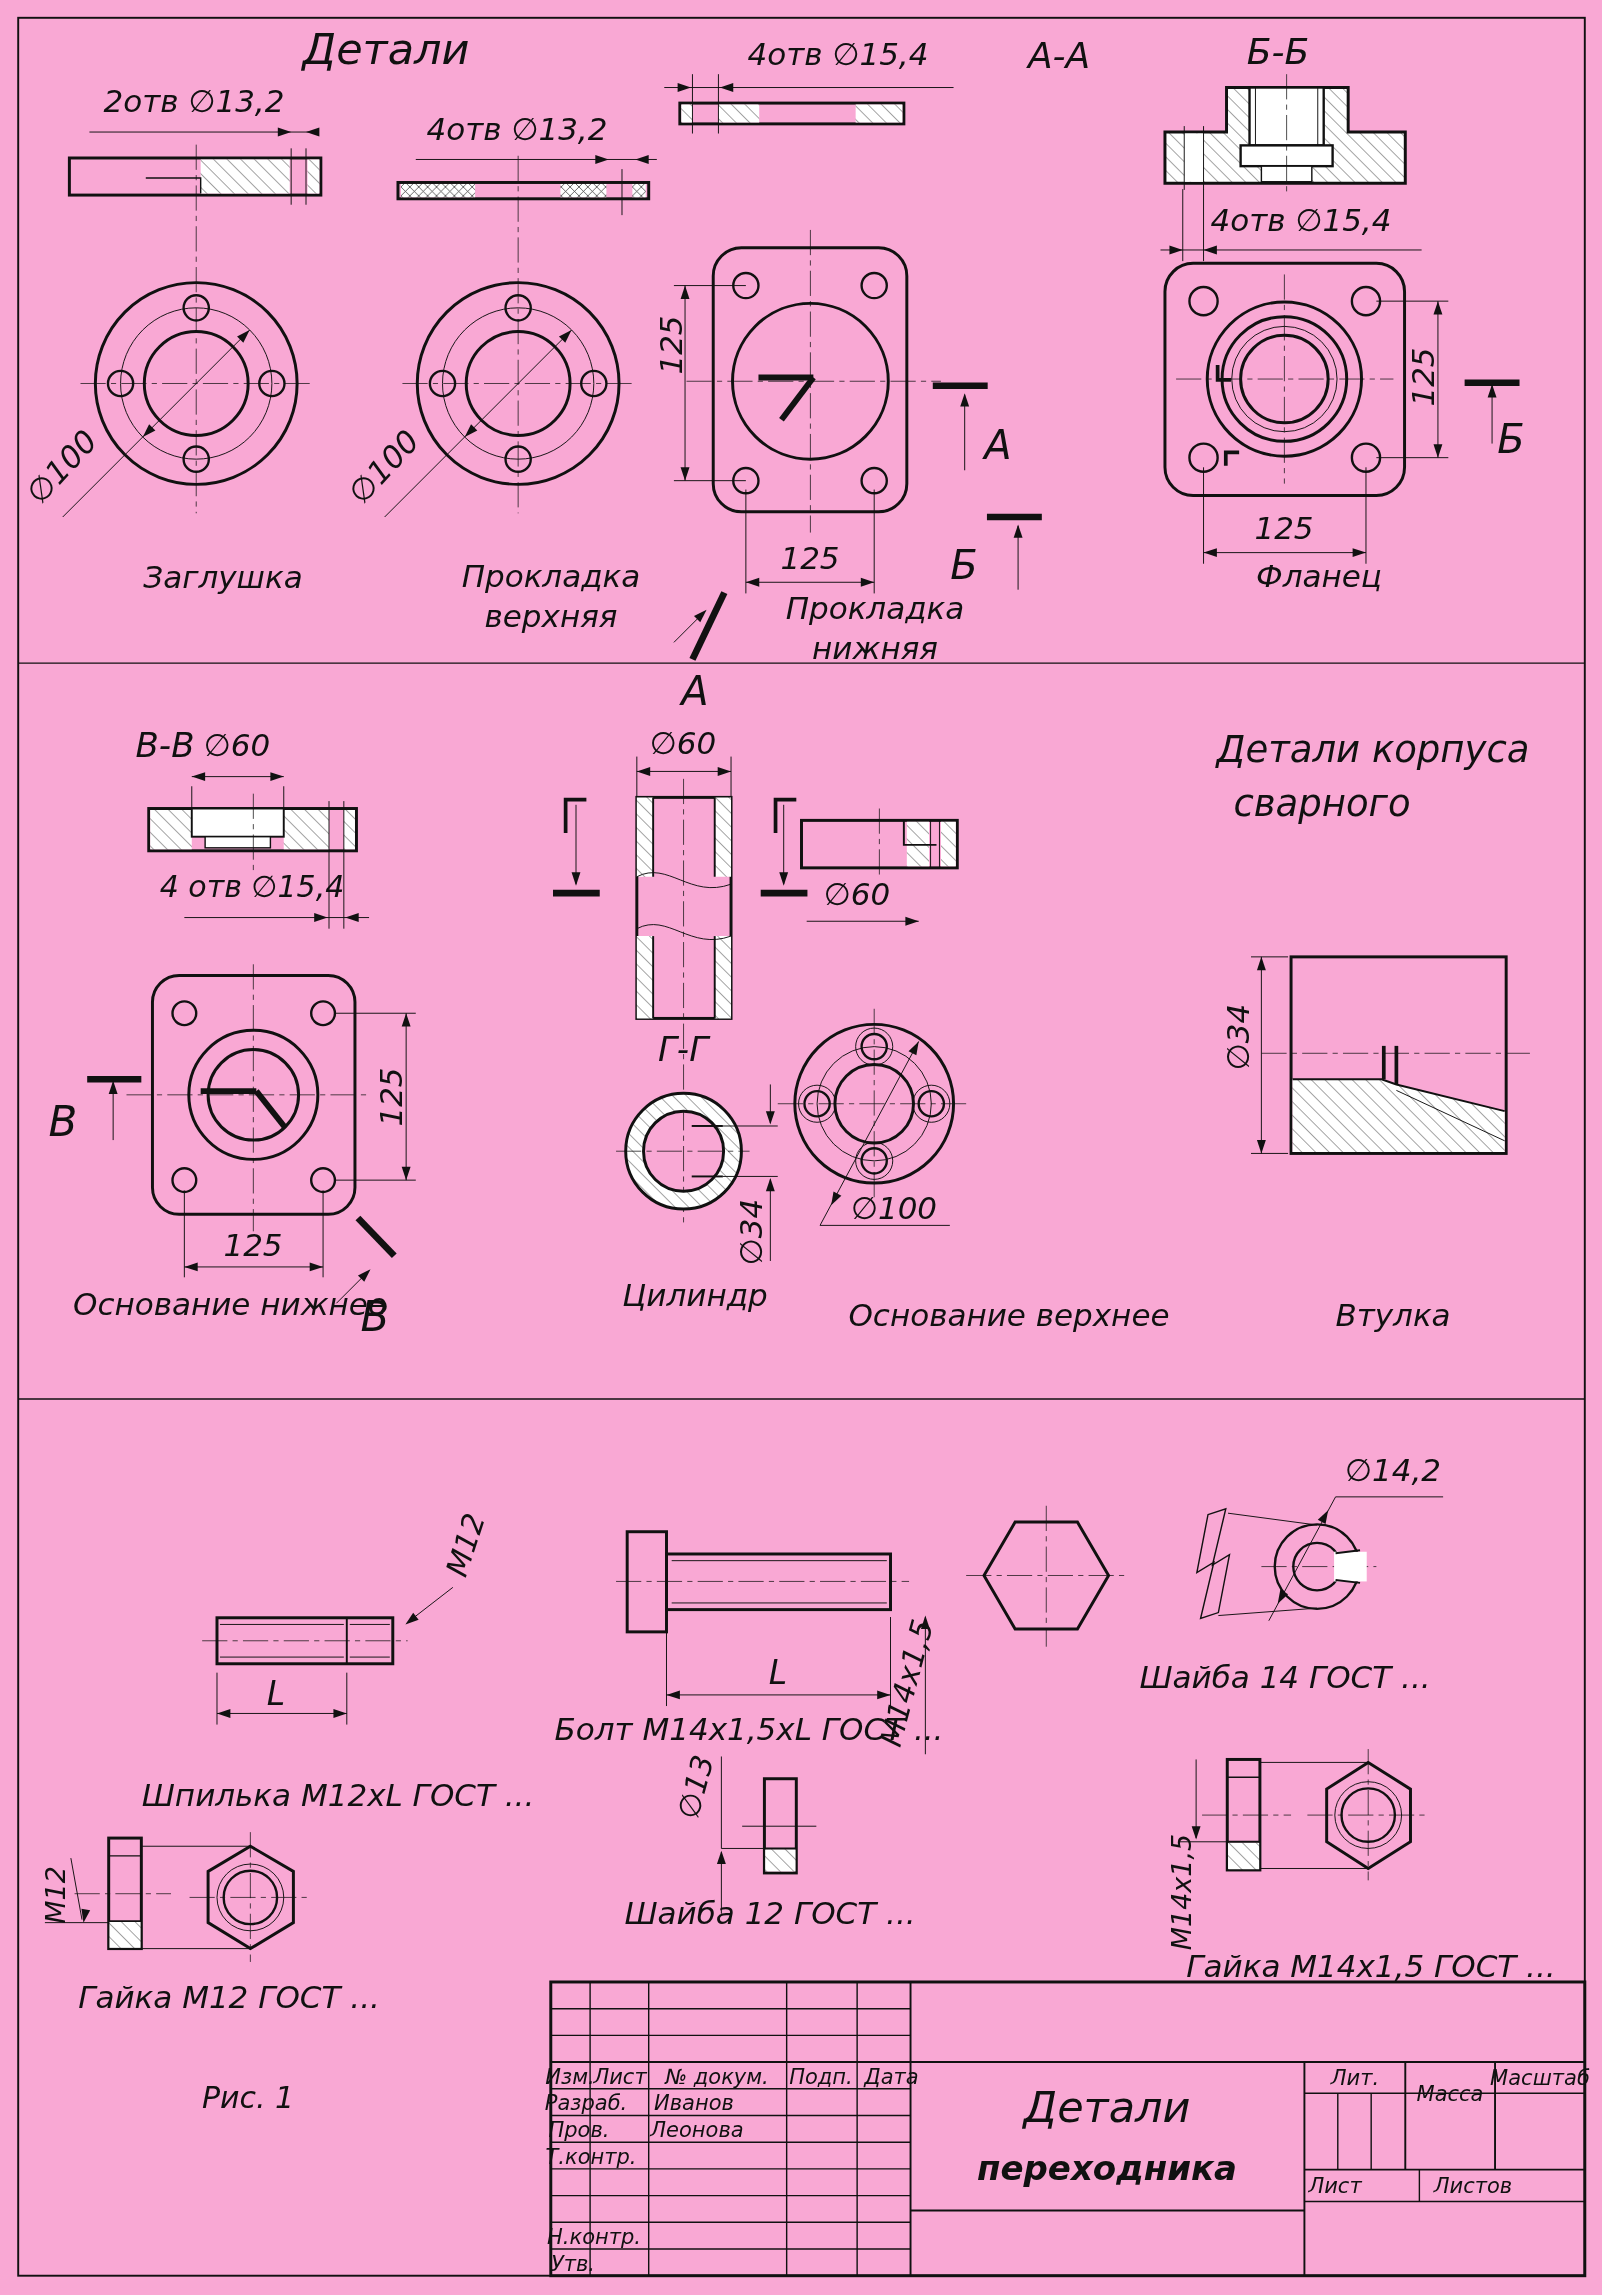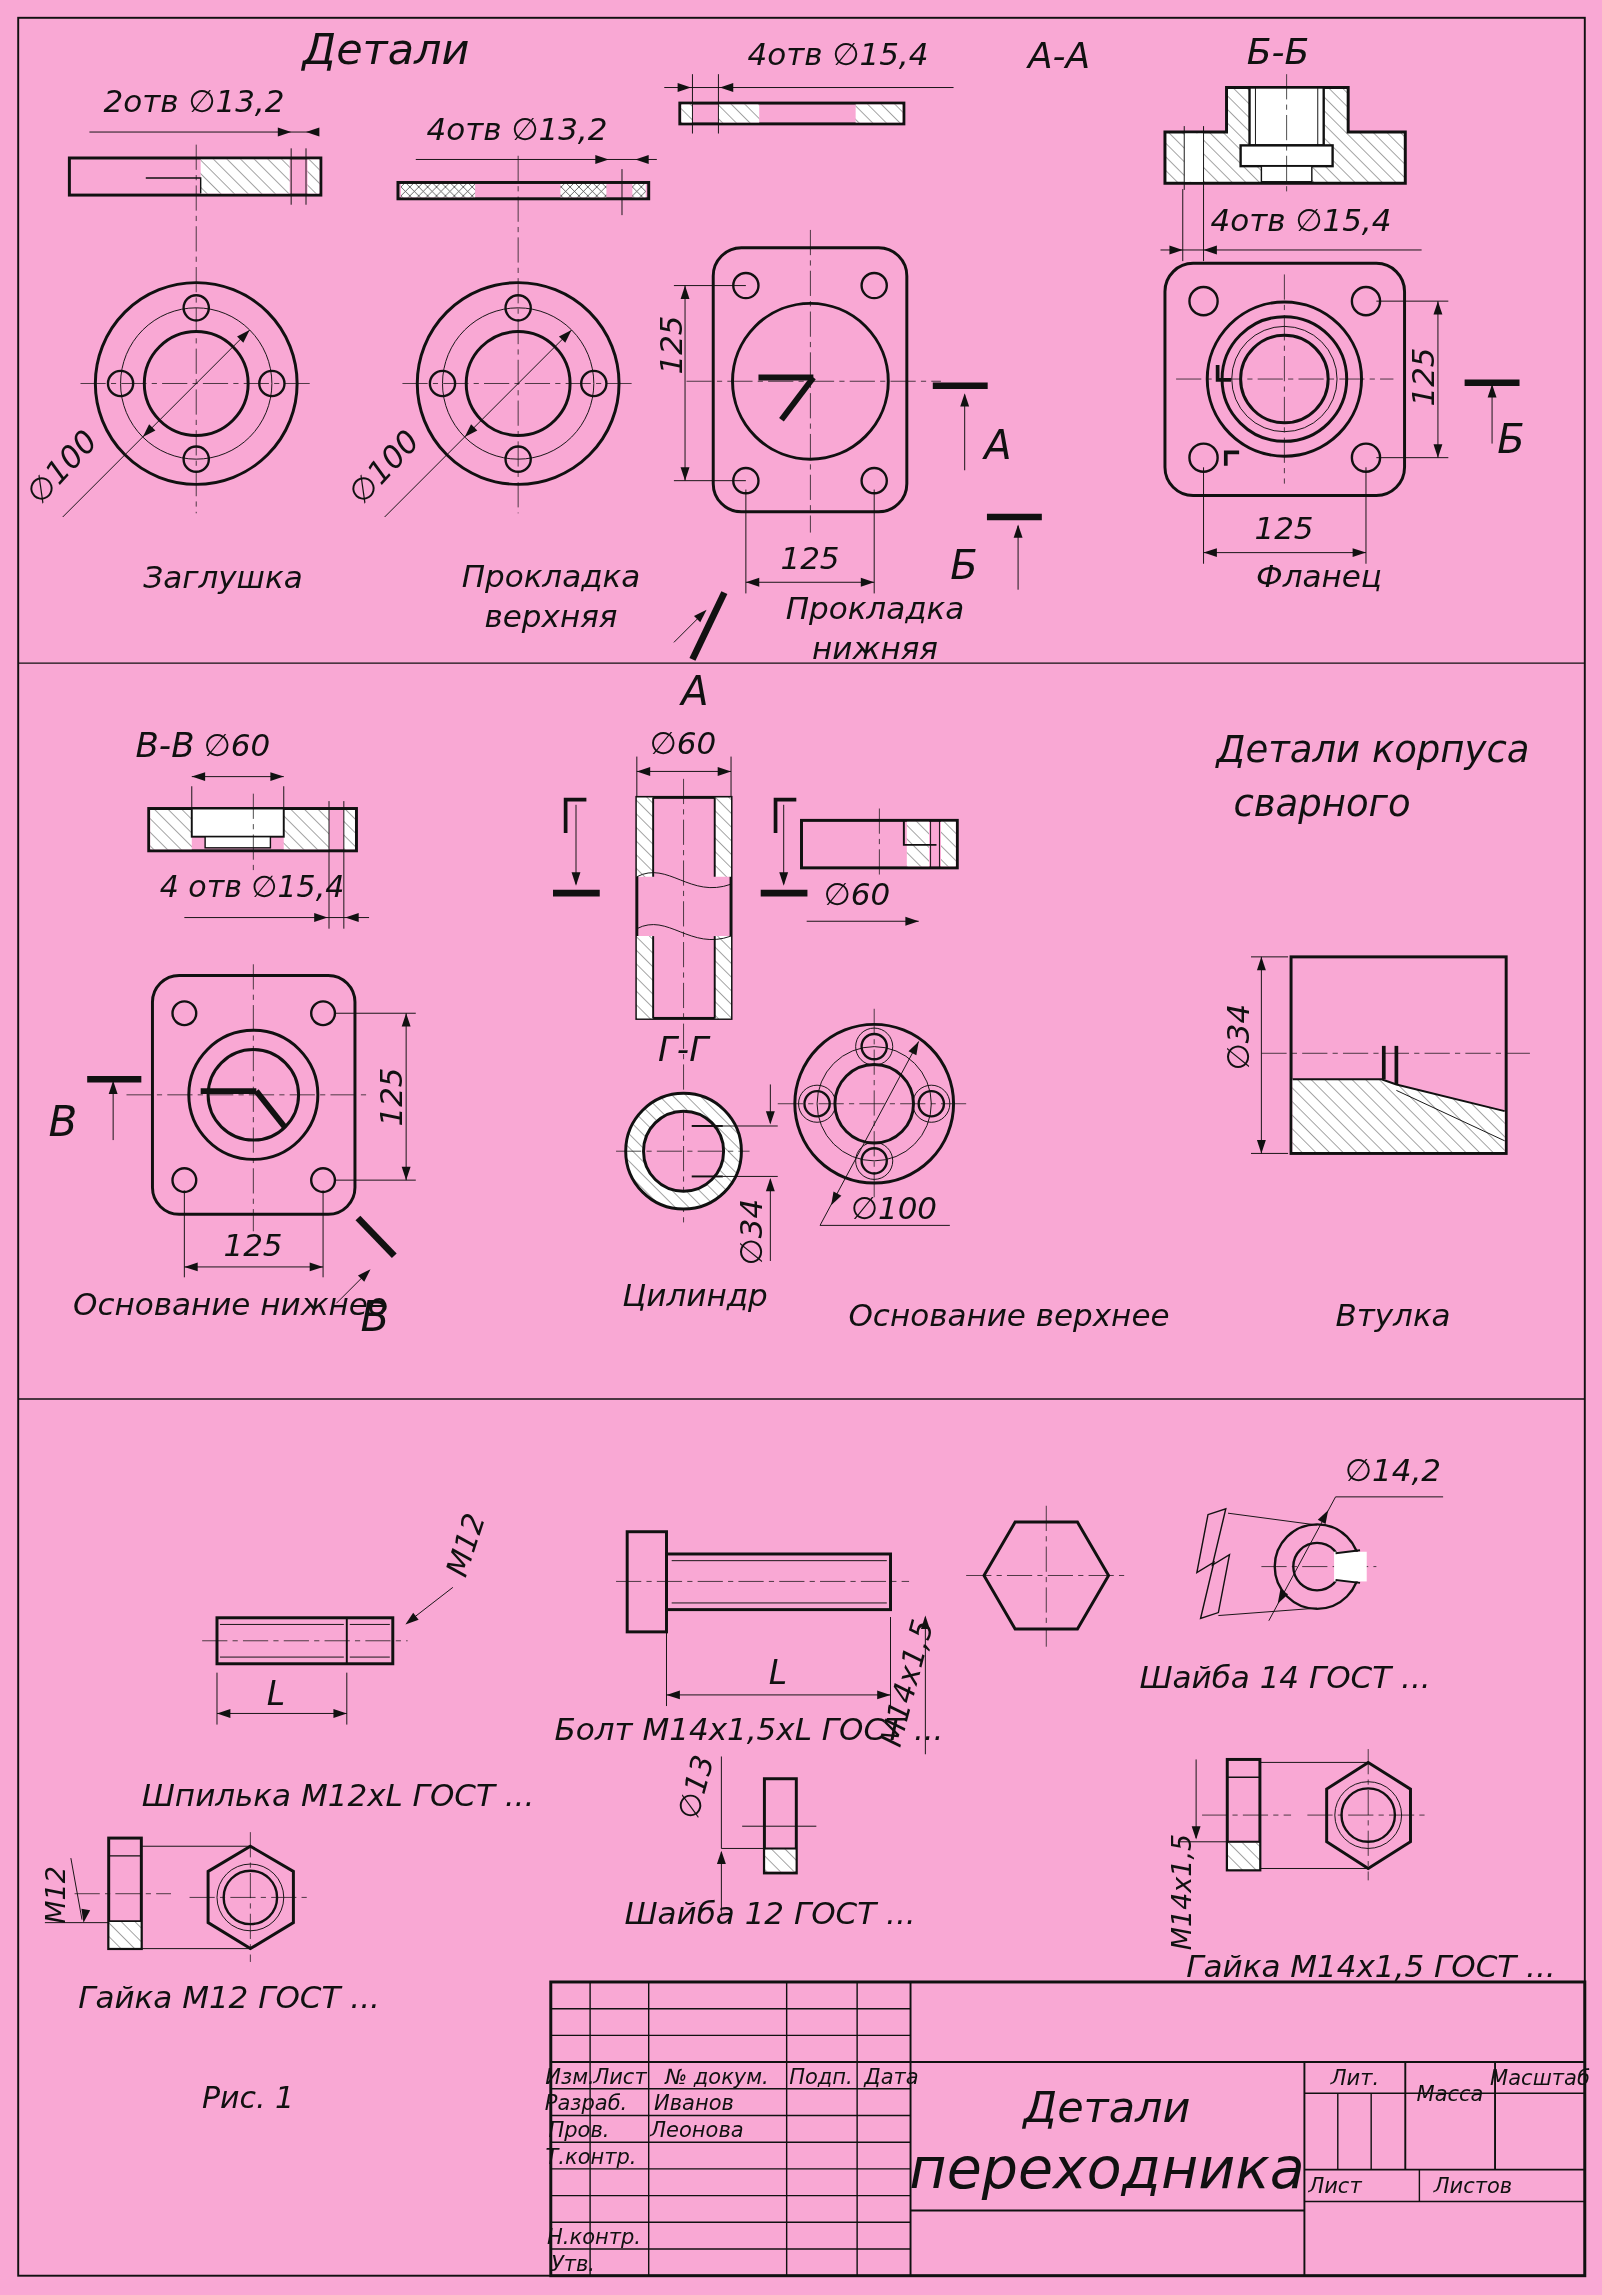--- a/index.html
+++ b/index.html
@@ -497,21 +497,21 @@
 <div class="lbl" style="left:821px;top:2077px;font-size:21px;">Подп.</div>
 <div class="lbl" style="left:884px;top:2077px;font-size:21px;padding-left:15px;">Дата</div>
 <div class="lbl" style="left:586px;top:2103px;font-size:21px;">Разраб.</div>
 <div class="lbl" style="left:694px;top:2103px;font-size:21px;">Иванов</div>
 <div class="lbl" style="left:579px;top:2130px;font-size:21px;">Пров.</div>
 <div class="lbl" style="left:697px;top:2130px;font-size:21px;">Леонова</div>
 <div class="lbl" style="left:591px;top:2157px;font-size:21px;">Т.контр.</div>
 <div class="lbl" style="left:594px;top:2237px;font-size:21px;">Н.контр.</div>
 <div class="lbl" style="left:573px;top:2264px;font-size:21px;">Утв.</div>
 <div class="lbl" style="left:1107px;top:2107px;font-size:43px;">Детали</div>
-<div class="lbl" style="left:1107px;top:2168px;font-size:57px;">переходника</div>
+<div class="lbl" style="left:1107px;top:2168px;font-size:34px;font-weight:bold;">переходника</div>
 <div class="lbl" style="left:1355px;top:2078px;font-size:21px;">Лит.</div>
 <div class="lbl" style="left:1450px;top:2078px;font-size:21px;margin-top:16px;">Масса</div>
 <div class="lbl" style="left:1540px;top:2078px;font-size:21px;">Масштаб</div>
 <div class="lbl" style="left:1335px;top:2186px;font-size:21px;">Лист</div>
 <div class="lbl" style="left:1473px;top:2186px;font-size:21px;">Листов</div>
 
 </div>
 
 
 </body></html>

